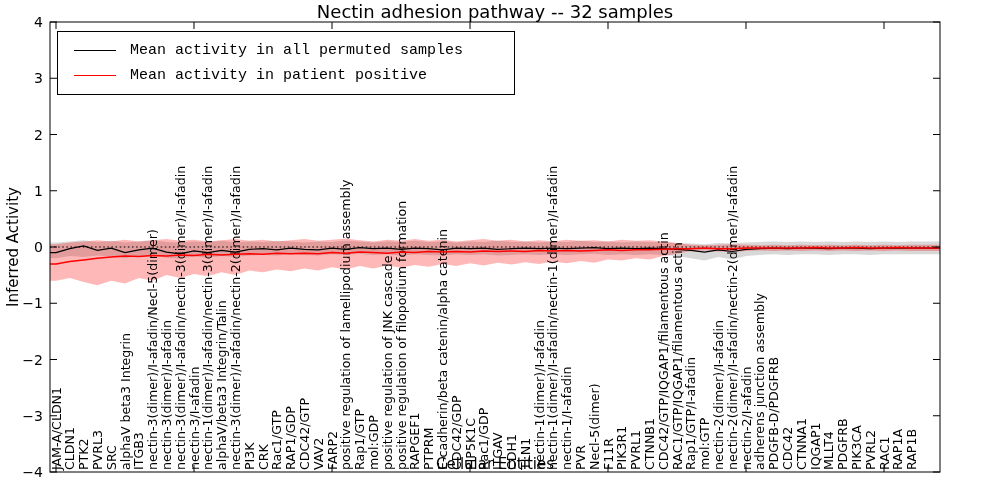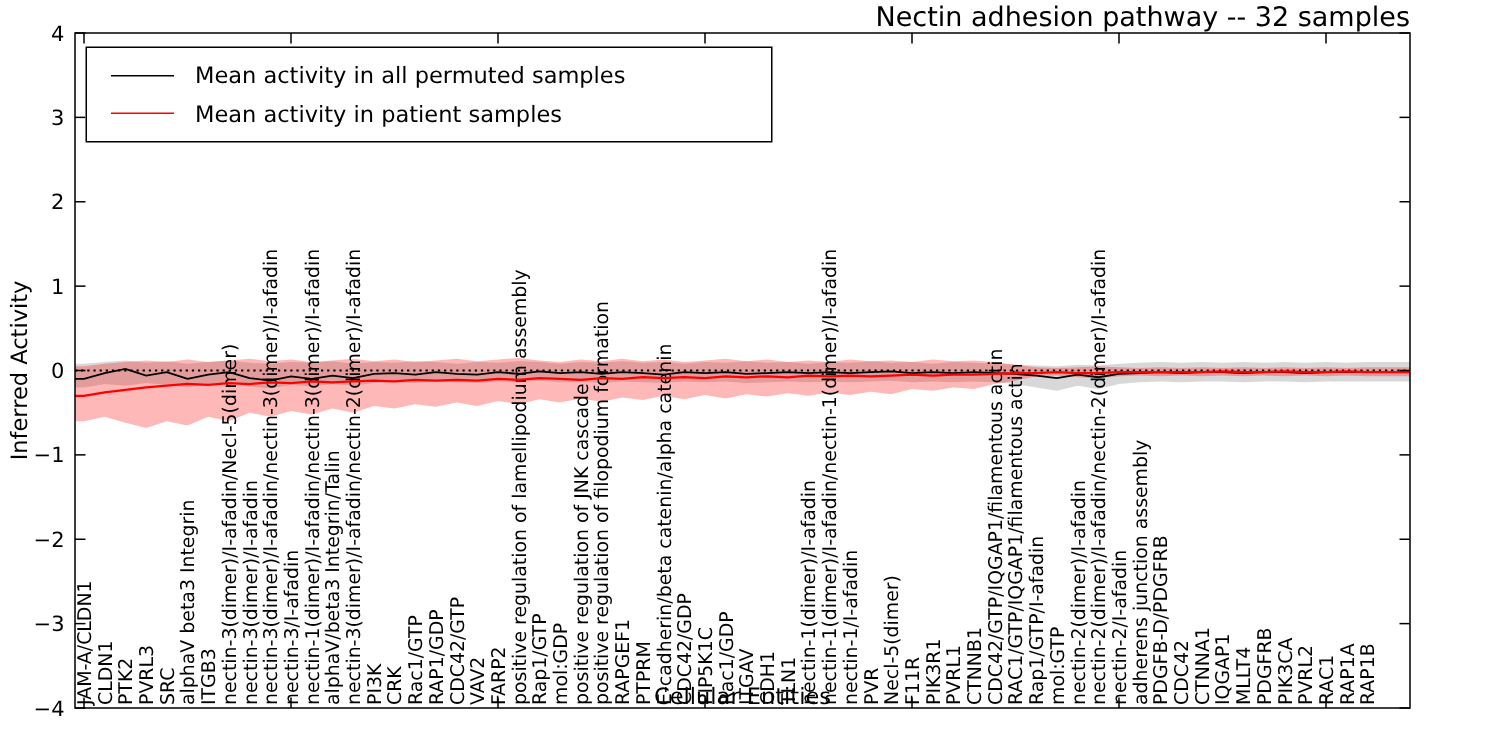--- a/index.html
+++ b/index.html
@@ -1,35 +1,35 @@
 <!DOCTYPE html>
 <html><head>
 <meta charset="utf-8">
 <style>
   html,body{margin:0;padding:0;background:#ffffff;}
   .figure{
     position:relative;width:1000px;height:500px;background:#ffffff;
     font-family:"DejaVu Sans","Liberation Sans",sans-serif;overflow:hidden;
   }
   .chart-title{
-    position:absolute;top:1px;left:50px;width:890px;text-align:right;
+    position:absolute;top:1px;left:50px;width:890px;text-align:center;
     font-size:18px;color:#000;white-space:nowrap;
   }
   .xlabel{
     position:absolute;top:455px;left:50px;width:890px;text-align:center;
     font-size:15px;color:#000;
   }
   .ylabel{
     position:absolute;left:13px;top:247px;transform:translate(-50%,-50%) rotate(-90deg);
     font-size:15px;color:#000;white-space:nowrap;
   }
   .legend{
     position:absolute;left:57px;top:31px;width:458px;height:64px;
     background:#ffffff;border:1px solid #000;box-sizing:border-box;
-    display:flex;flex-direction:column;justify-content:space-evenly;padding:2px 0;
+    display:flex;flex-direction:column;justify-content:space-evenly;padding:2px 0;font-family:Liberation Mono, monospace;
   }
   .legend-row{display:flex;align-items:center;gap:14px;padding-left:16px;}
   .legend-line{display:inline-block;width:42px;height:0;border-top:1.6px solid #000;}
   .legend-label{font-size:15px;color:#000;white-space:nowrap;}
   svg text{font-family:"DejaVu Sans","Liberation Sans",sans-serif;}
 </style>
 </head>
 <body>
 
 <div class="figure">
@@ -165,16 +165,16 @@
       </g>
     </svg>
 
   <div class="legend">
     <div class="legend-row">
       <span class="legend-line" id="leg-line-0" style="border-top-color: rgb(0, 0, 0);"></span>
       <span class="legend-label">Mean activity in all permuted samples</span>
     </div>
     <div class="legend-row">
       <span class="legend-line" id="leg-line-1" style="border-top-color: rgb(255, 0, 0);"></span>
-      <span class="legend-label">Mean activity in patient samples</span>
+      <span class="legend-label">Mean activity in patient positive</span>
     </div>
   </div>
 </div>
 
 </body></html>

